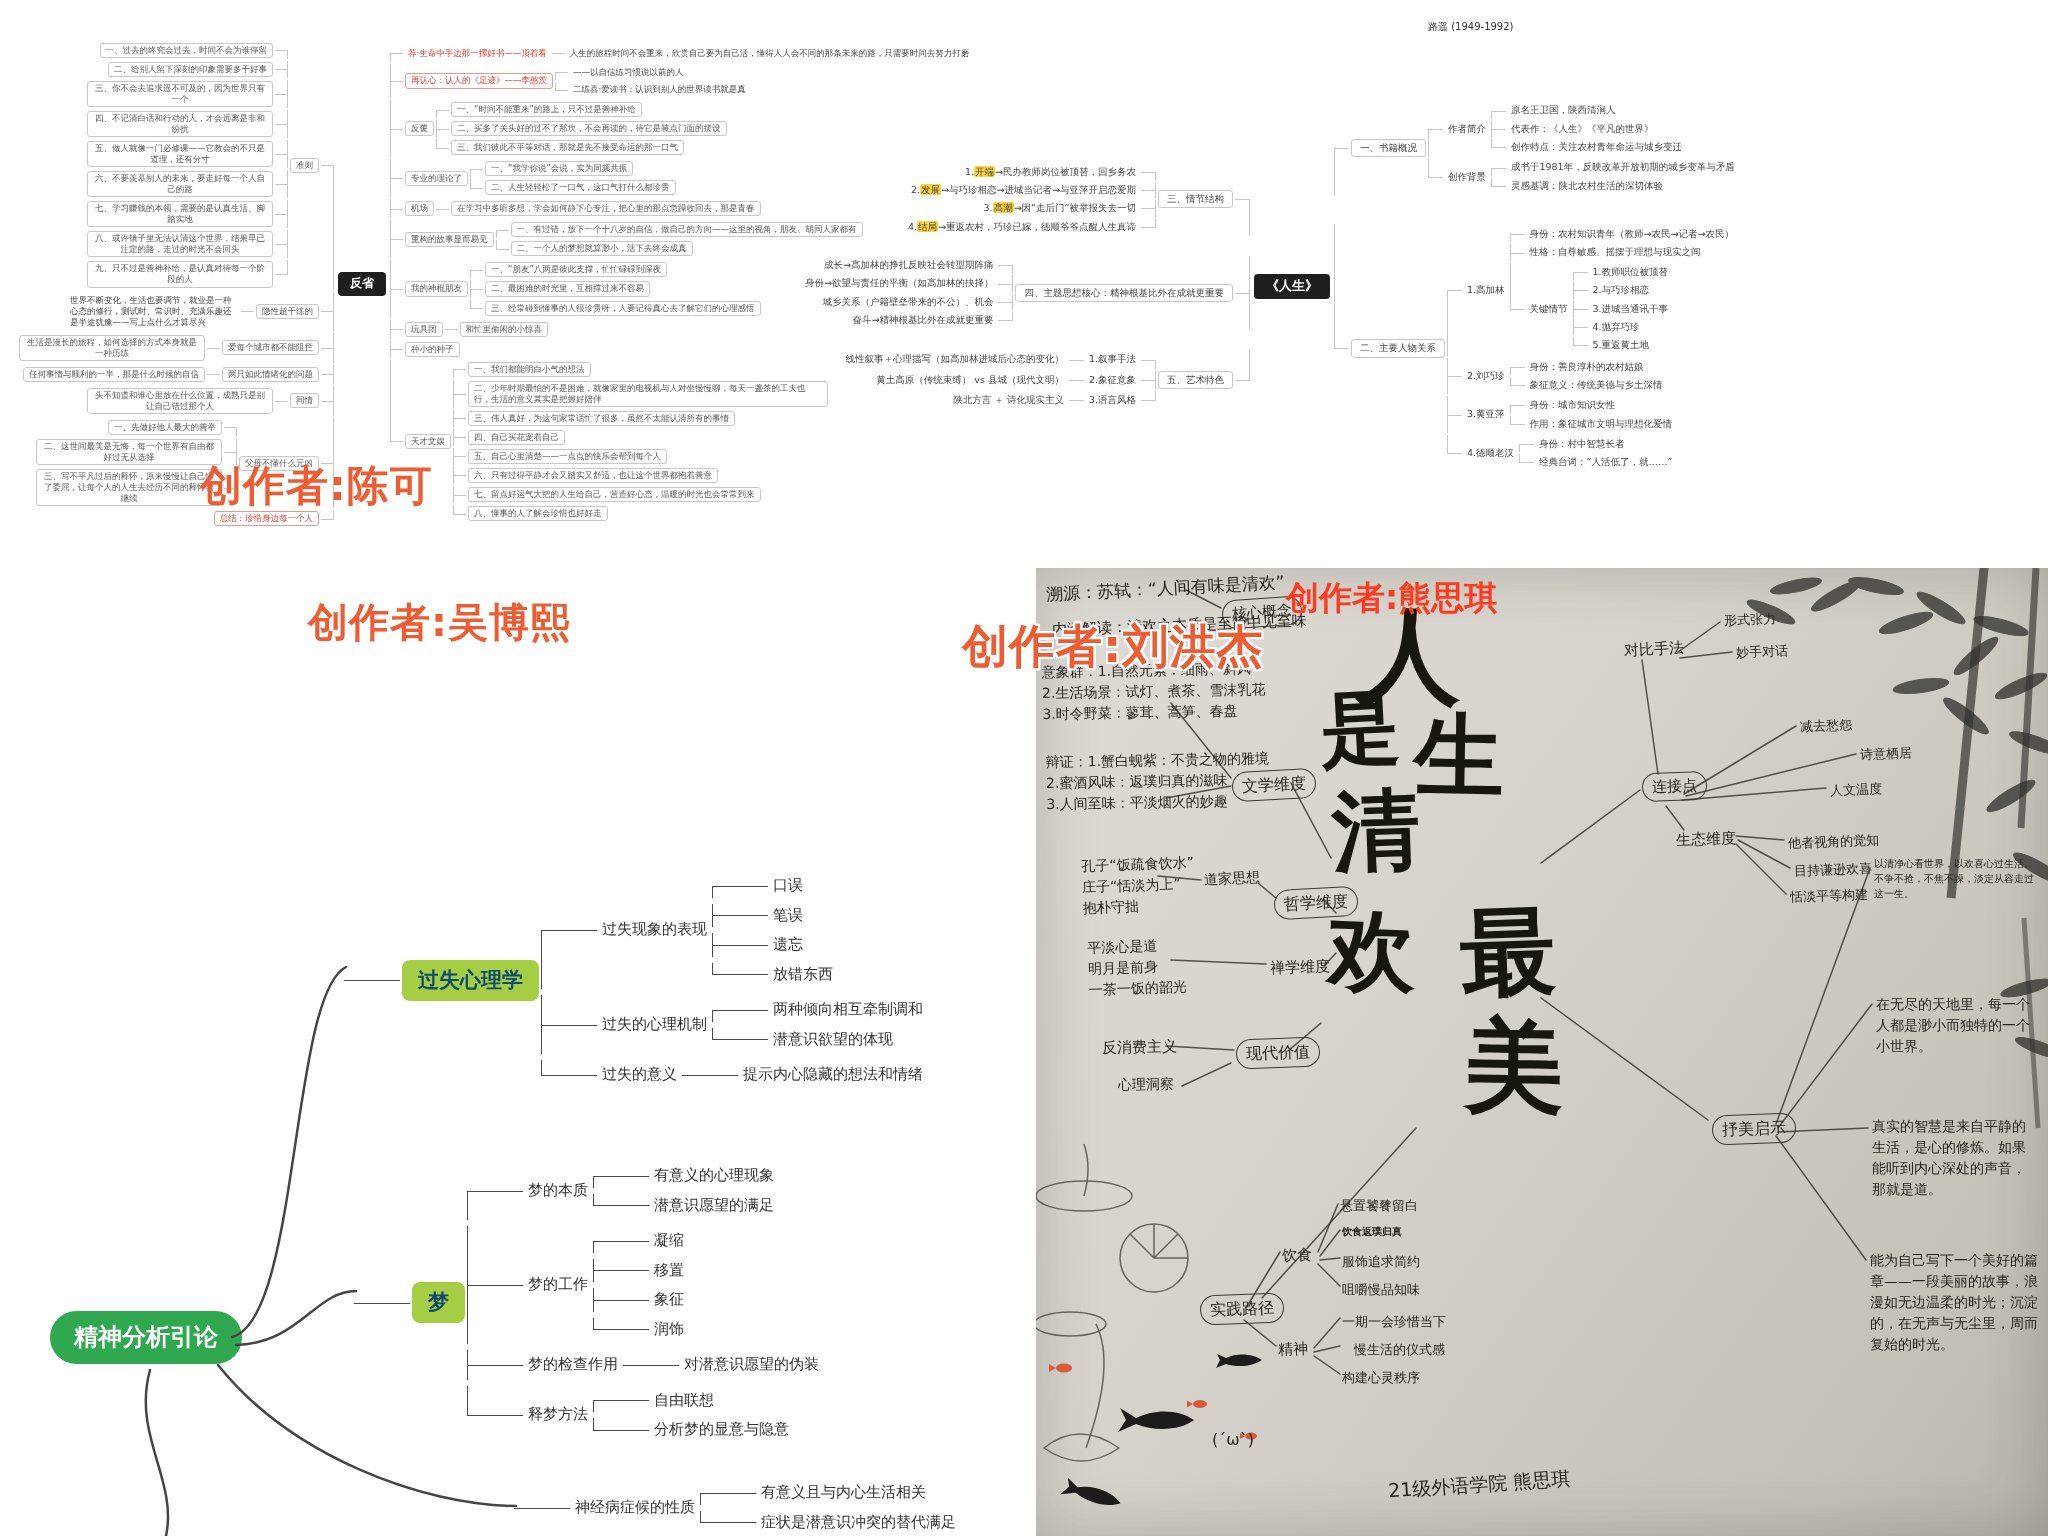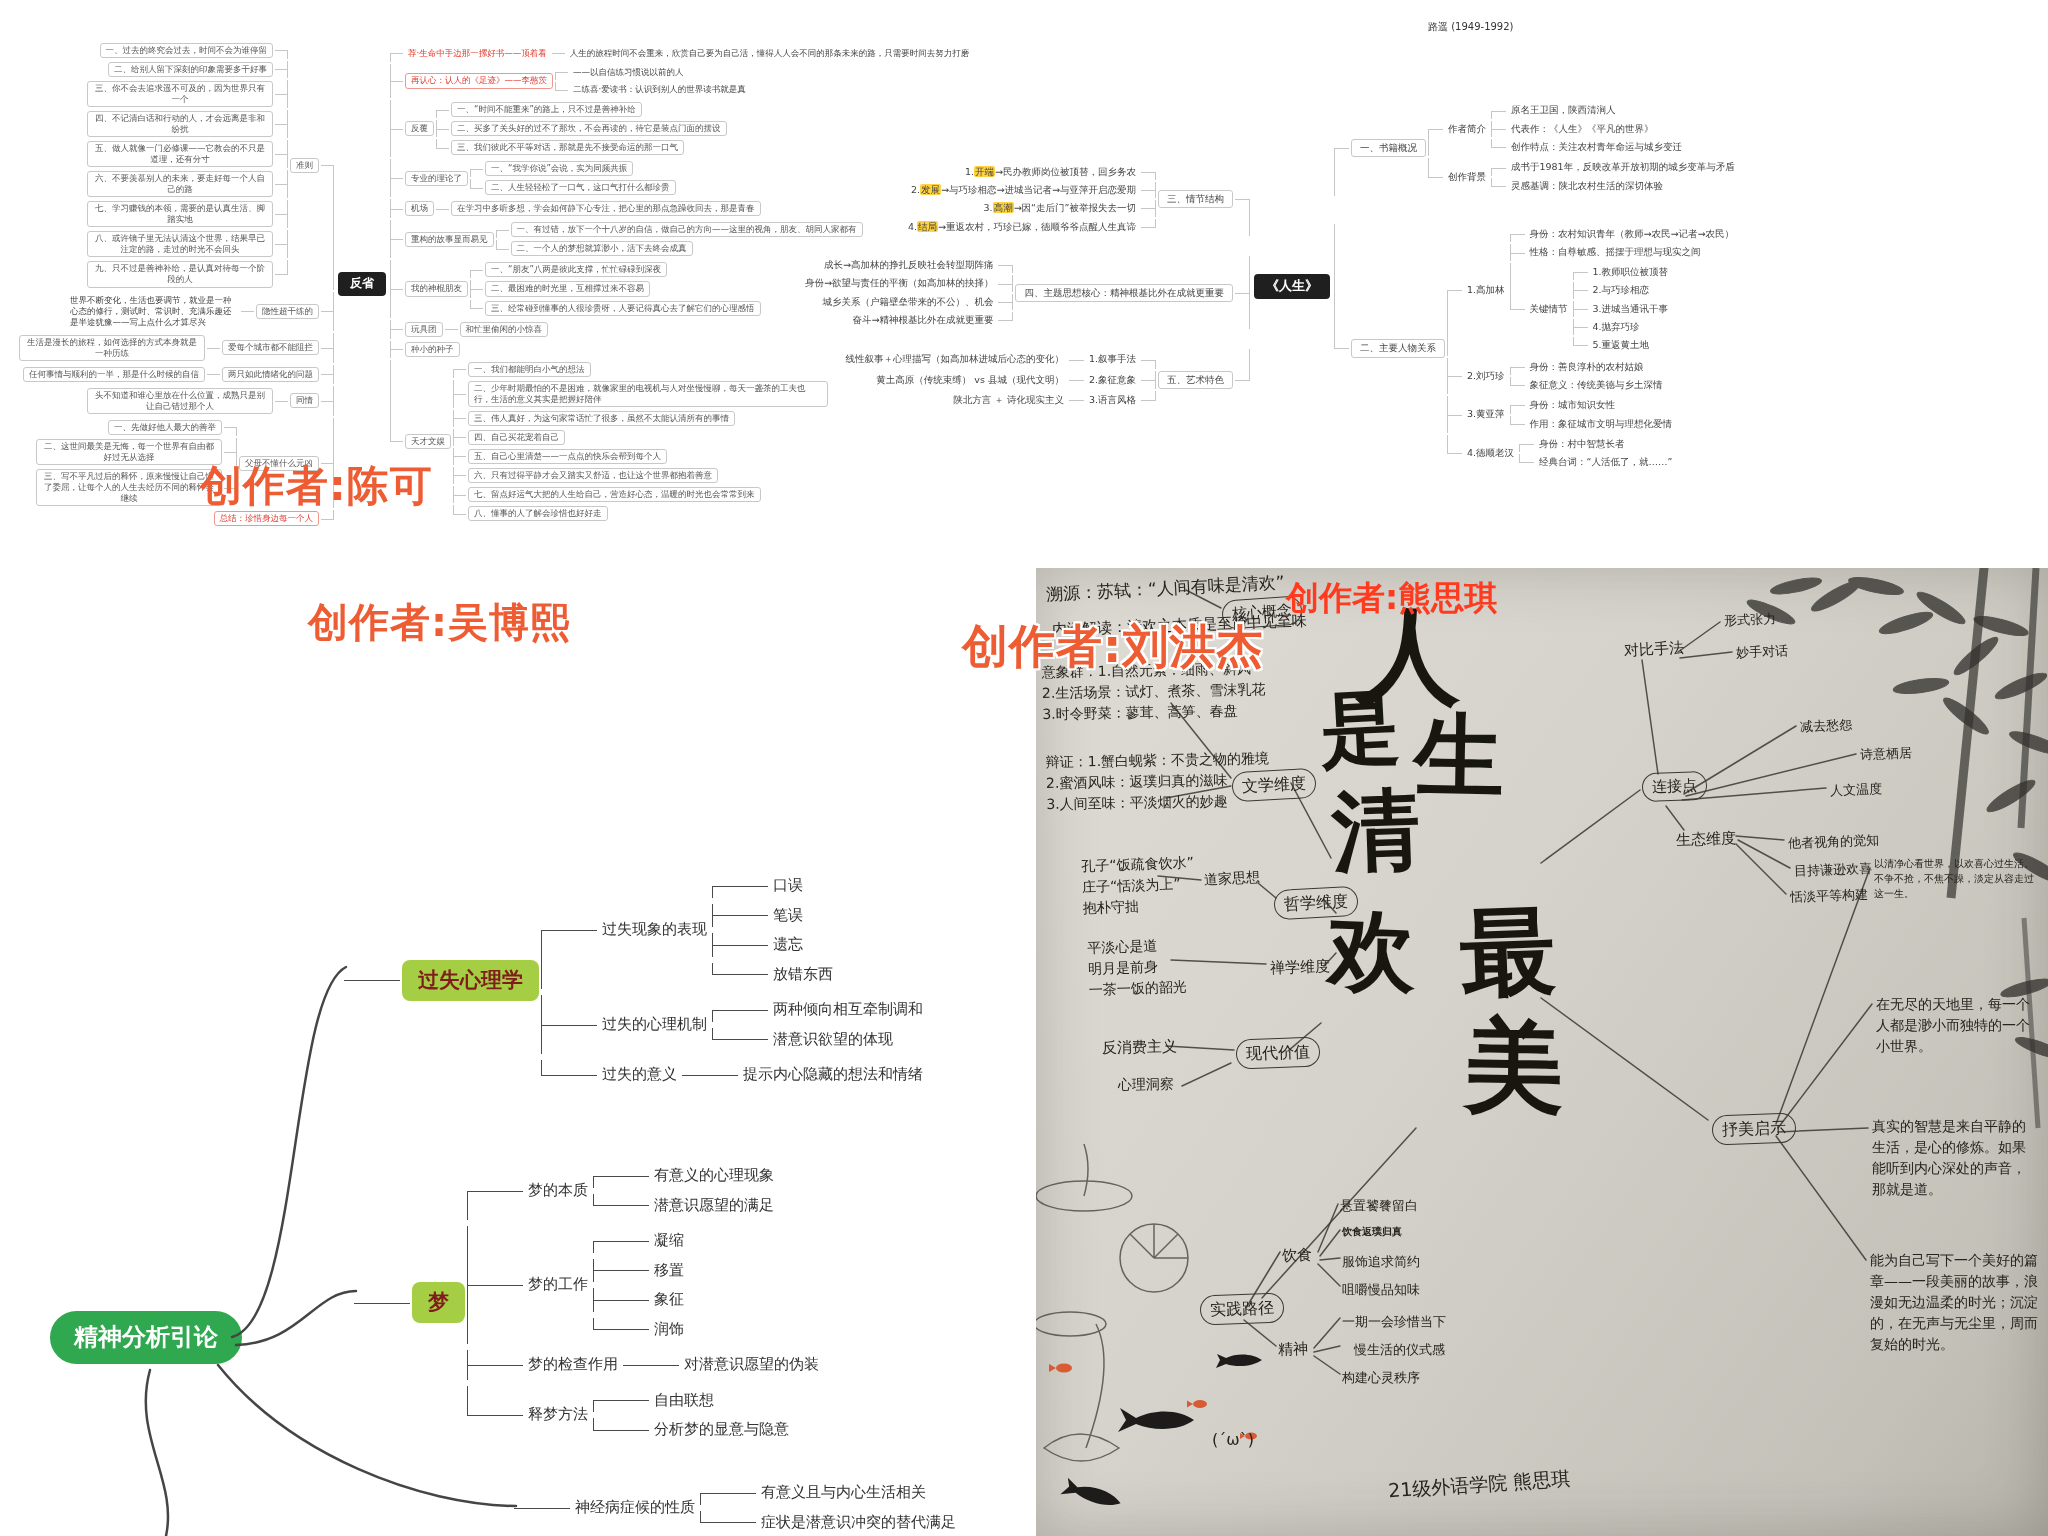--- a/index.html
+++ b/index.html
@@ -31,21 +31,21 @@
   .branch:last-child::after{top:0;height:50%;}
   .branch:only-child::after{display:none;}
   .node{flex-shrink:0;margin:1px 2px;line-height:1.3;}
   .black{background:#1f1f1f;color:#fff;border-radius:4px;padding:4px 12px;font-weight:bold;}
   .box{border:1px solid #c8c8c8;border-radius:3px;background:#fff;color:#555;padding:1px 5px;}
   .leaf{color:#444;padding:1px 3px;}
   .mid{color:#3c3c3c;padding:1px 3px;}
   .red{color:#e0382c;padding:1px 3px;}
   .redbox{border:1px solid #f0978d;border-radius:3px;background:#fff;color:#e0382c;padding:1px 5px;}
   .hl{background:#ffd23f;border-radius:2px;padding:0 1px;}
-  .gbox{background:#a6ce44;color:#7f1d1d;border-radius:8px;padding:7px 16px;font-size:21px;font-weight:bold;}
+  .gbox{background:#a6ce44;color:#0c4a6e;border-radius:8px;padding:7px 16px;font-size:21px;font-weight:bold;}
   .pill{background:#2fa84f;color:#fff;border-radius:30px;padding:11px 24px;font-size:24px;font-weight:bold;}
 
   
   #q-tl{--line:#c6c6c6;--stub:13px;font-size:8.5px;}
   #q-tl .black{font-size:12px;}
   #q-tl .rtl .box{max-width:186px;text-align:center;}
   #q-tl .rtl .leaf{max-width:172px;}
   #q-tl .ltr .box{max-width:360px;}
   #q-tl .ltr .leaf{max-width:420px;}
 

